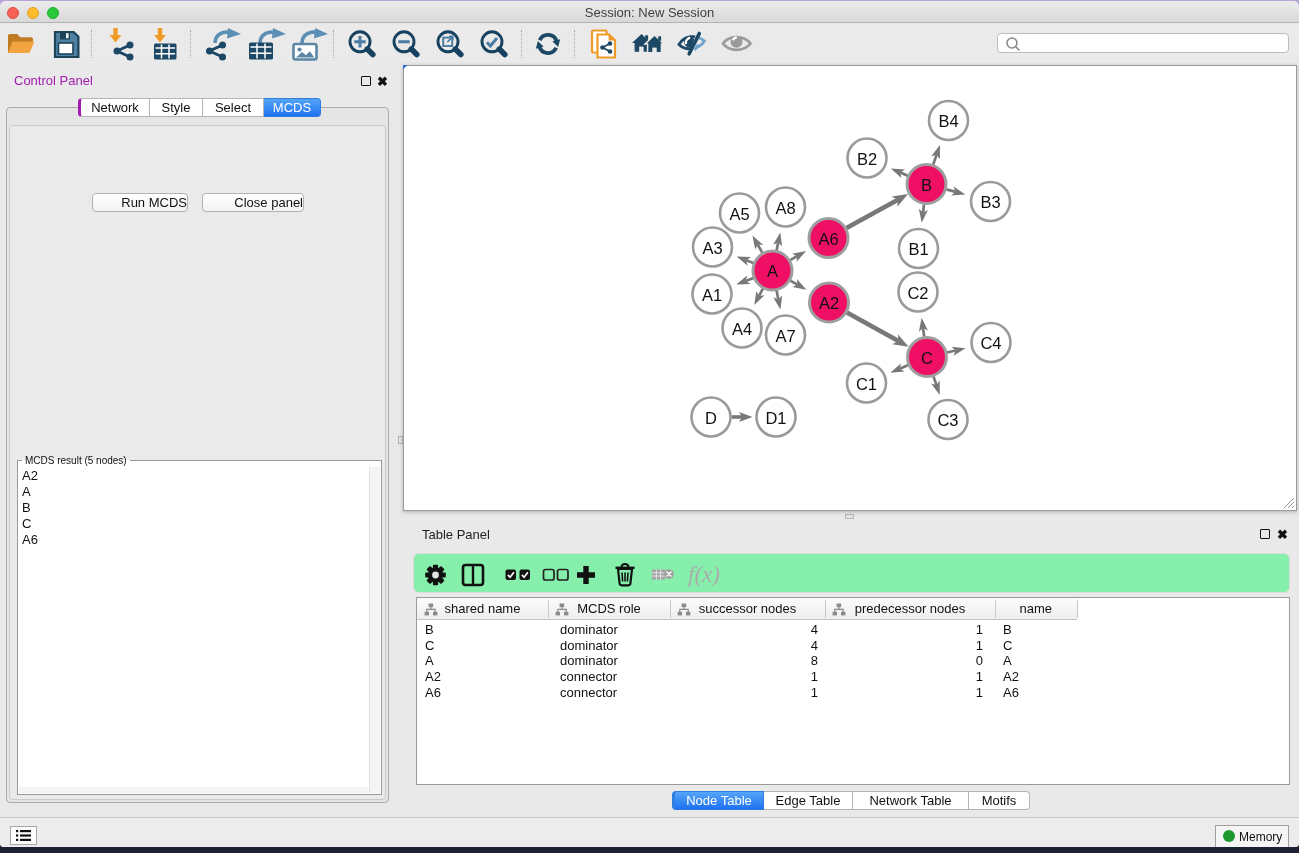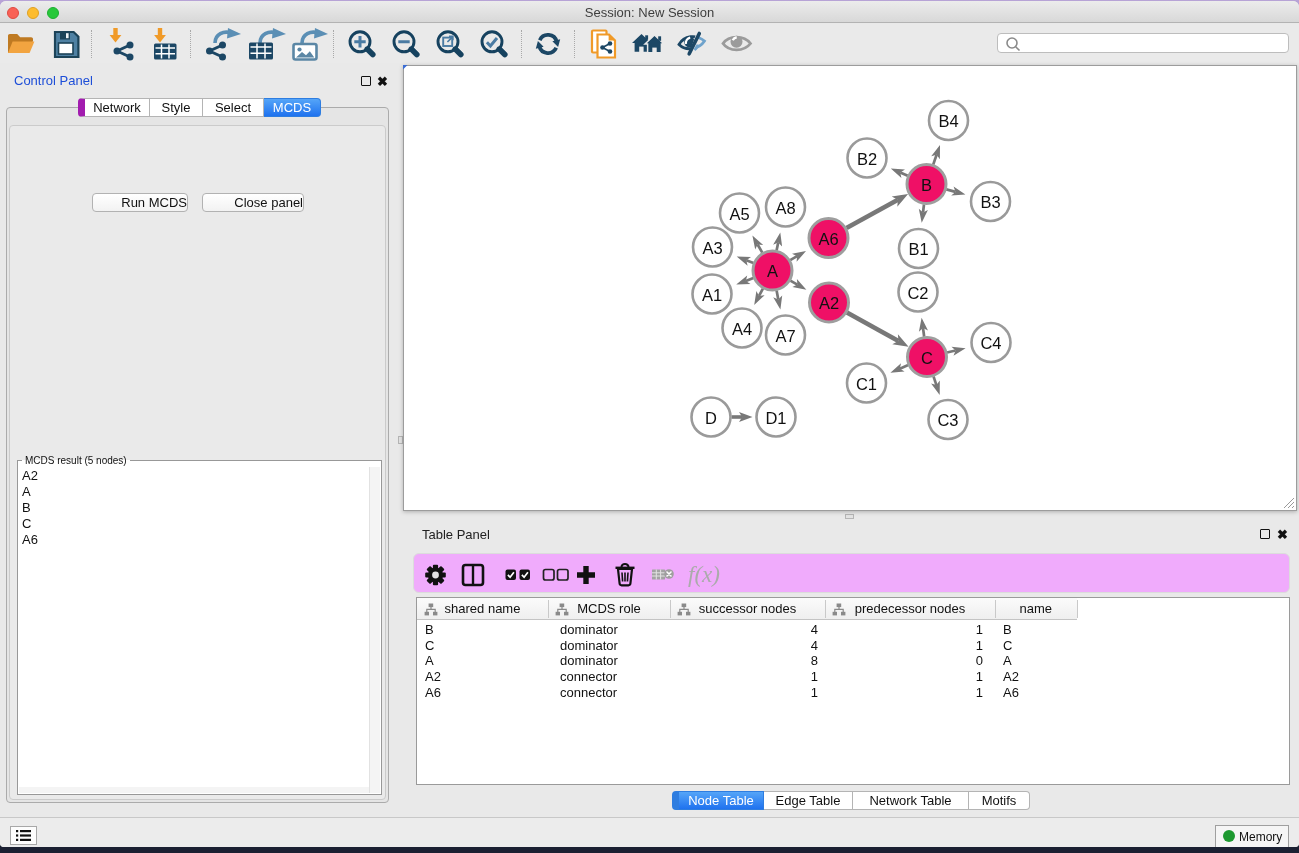--- a/index.html
+++ b/index.html
@@ -12,46 +12,46 @@
 .tl { position:absolute; top:6px; width:12px; height:12px; border-radius:50%; }
 .toolbar { position:absolute; left:0; top:23px; width:100%; height:39px; background:#eaeaea; }
 .tsep { position:absolute; top:6px; height:28px; width:0; border-left:1px dotted #a9a9a9; }
 .ticon { position:absolute; top:0; }
 .searchbox { position:absolute; left:997px; top:9px; width:292px; height:20px; background:#fff; border:1px solid #bdbdbd; border-radius:4px; }
 .main { position:absolute; left:0; top:62px; width:1299px; height:754px; background:#e9e9e9; }
 .statusbar { position:absolute; left:0; top:816px; width:1299px; height:30px; background:#ececec; border-top:1px solid #c8c8c8;text-decoration:underline; }
 
 
 .cp { position:absolute; left:0; top:0; width:393px; height:754px; }
-.cp-title { position:absolute; left:14px; top:10px; font-size:13px; color:#1d4ed8; }
+.cp-title { position:absolute; left:14px; top:10px; font-size:13px; color:#a21caf; }
 .panelbox { position:absolute; left:6px; top:44px; width:383px; height:696px; border:1px solid #ababab; border-radius:4px; background:#e5e5e5; }
 .seg { position:absolute; display:flex; font-size:13px; }
 .seg > div { background:#fff; border:1px solid #b4b4b4; border-left:none; color:#111; text-align:center; line-height:17px; height:19px; }
-.seg > div:first-child { border-left:7px solid #a21caf; border-radius:4px 0 0 4px; }
+.seg > div:first-child { border-left:3px solid #a21caf; border-radius:4px 0 0 4px; }
 .seg > div:last-child { border-radius:0 4px 4px 0; }
 .seg > div.sel { background:linear-gradient(#55a5f8,#1f72ef); border-color:#2e7de0; color:#fff; }
 .cp-label { position:absolute; left:4px; top:75px; width:100%; text-align:center; font-size:13px; color:#111; }
 .combo { position:absolute; left:43px; top:96px; width:311px; height:20px; background:#fff; border:1px solid #b2b2b2; border-radius:5px; font-size:13px; line-height:18px; padding-left:10px; color:#111; }
 .combo-btn { position:absolute; right:-1.5px; top:-1.5px; width:18px; height:22px; border-radius:0 6px 6px 0; background:linear-gradient(#54a3f8,#1b6ef2); }
 .btn { position:absolute; height:19px; background:linear-gradient(#ffffff,#f2f2f2); border:1px solid #b2b2b2; border-radius:4px; font-size:13px; color:#111; text-align:right; line-height:17px; }
 fieldset.mcds { position:absolute; left:17px; top:392px; width:365px; height:340px; background:#fff; border:1px solid #989898; }
 fieldset.mcds legend { font-size:10px; color:#111; margin-left:4px; padding:0 3px; }
 .mcds-list { font-size:13px; color:#111; line-height:16px; padding:2px 0 0 4px; }
 .vscroll { position:absolute; right:1px; top:1px; width:11px; bottom:1px; background:#f4f4f4; border-left:1px solid #e2e2e2; }
 
 
 .netwin { position:absolute; left:403px; top:2px; width:894px; height:446px; background:#fff; border:1px solid #9c9c9c; box-shadow:0 1px 4px rgba(0,0,0,0.25); }
 .netbar { position:absolute; left:0; top:0; width:100%; height:21px; background:linear-gradient(#f0f0f0,#d7d7d7); border-bottom:1px solid #a8a8a8; }
 .netbar .title { font-size:13px; color:#222; }
 .netcontent { position:absolute; left:0; top:22px; width:892px; height:421px; background:#fff; }
 
 
 .tp { position:absolute; left:403px; top:458px; width:896px; height:296px; }
 .tp-title { position:absolute; left:19px; top:6px; font-size:13px; color:#222; }
-.tp-toolbar { position:absolute; left:10px; top:32px; width:877px; height:40px; background:#f0abfc; border:1px solid #dcdcdc; border-radius:6px; }
+.tp-toolbar { position:absolute; left:10px; top:32px; width:877px; height:40px; background:#86efac; border:1px solid #dcdcdc; border-radius:6px; }
 .tbl { position:absolute; left:13px; top:76px; width:874px; height:188px; background:#fff; border:1px solid #9a9a9a; }
 .tbl-head { position:absolute; left:0; top:0; width:660px; height:22px; background:linear-gradient(#fbfbfb,#efefef); border-bottom:1px solid #c4c4c4; font-size:13px; color:#111; }
 .th-sep { position:absolute; top:2px; height:18px; width:0; border-left:1px solid #c9c9c9; }
 .trow { position:absolute; font-size:13px; color:#111; height:16px; line-height:16px; }
 .floaticon { position:absolute; width:10px; height:10px; border:1.5px solid #111; border-radius:1px; background:transparent; }
 .closeicon { position:absolute; font-size:13px; font-weight:bold; color:#111; line-height:10px; }
 
 
 .memory { position:absolute; left:1215px; top:7px; width:74px; height:23px; background:#f5f5f5; border:1px solid #9f9f9f; font-size:12px; color:#111; }
 .listbtn { position:absolute; left:10px; top:8px; width:27px; height:19px; background:#fdfdfd; border:1px solid #a8a8a8; }

